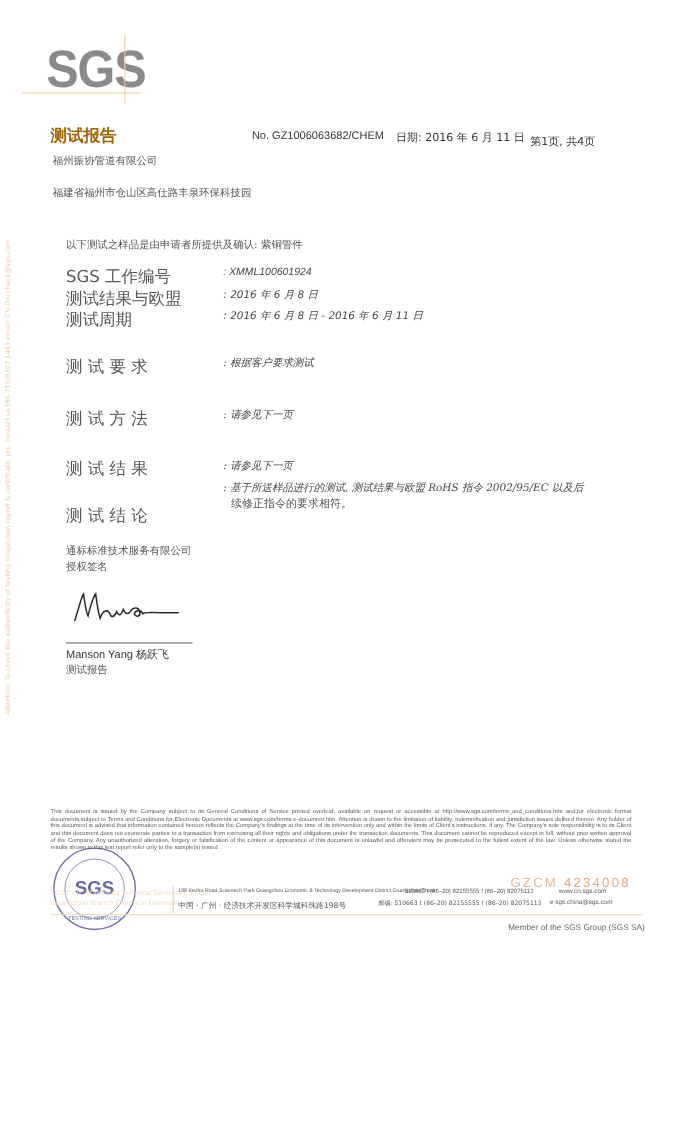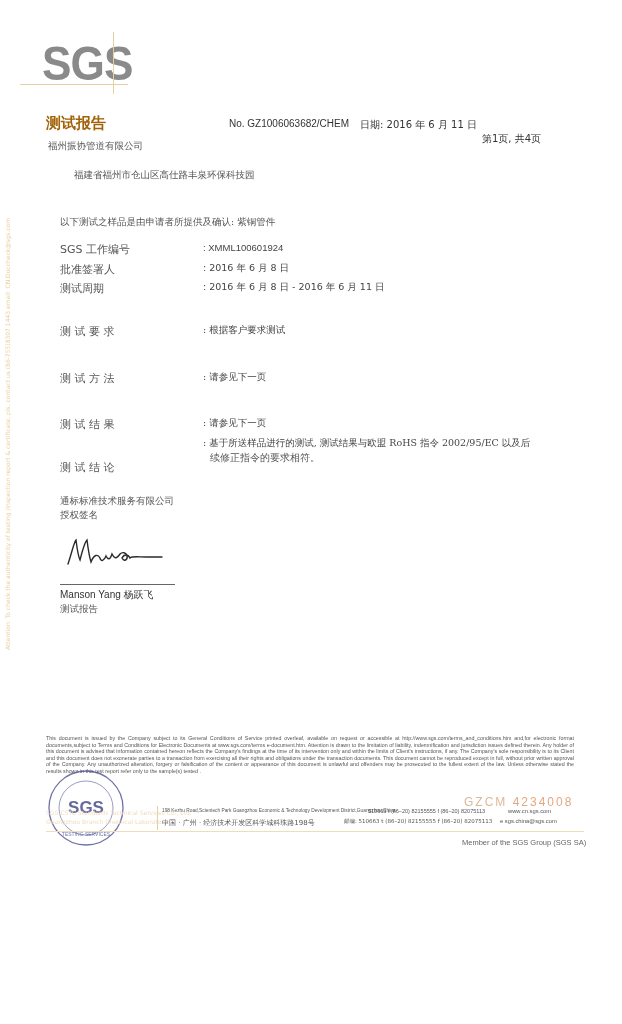--- a/index.html
+++ b/index.html
@@ -11,30 +11,30 @@
 
   
   #logo { left:42px; top:36px; font-family:"Liberation Sans", sans-serif; font-weight:bold;
           font-size:48px; color:#8a8a8a; letter-spacing:-1px; transform:scaleX(0.92); transform-origin:left; }
   #logo-hline { left:20px; top:84px; width:108px; height:1px; background:#e6cfa0; }
   #logo-vline { left:113px; top:32px; width:1px; height:62px; background:#e6cfa0; }
 
   #title { left:46px; top:114px; font-size:15px; font-weight:bold; color:#a16207; }
   #report-no { left:229px; top:118px; font-size:10px; color:#333; }
   #report-date { left:360px; top:118px; font-size:10px; color:#333; }
-  #page-info { left:482px; top:132px; font-size:10px; color:#333; }
+  #page-info { left:482px; top:122px; font-size:10px; color:#333; }
 
   #client-name, #client-addr { left:48px; font-size:9.5px; color:#555; }
   #client-name { top:140px; }
-  #client-addr { top:169px;margin-left:26px; }
+  #client-addr { top:169px; }
 
   #sample-intro { left:60px; top:216px; font-size:9.5px; color:#555; }
 
-  .row-label { left:60px; font-size:11px; color:#555; }
-  .row-value { left:203px; font-size:9.5px; color:#444; }
+  .row-label { left:60px; font-size:15px; color:#555; }
+  .row-value { left:203px; font-size:9.5px; color:#444;font-style:italic; }
   .row-value2 { left:210px; top:451px; font-size:10px; color:#555; }
 
   #company { left:60px; top:495px; font-size:9.5px; color:#555;text-align:center; }
   #auth-sign { left:60px; top:509px; font-size:9.5px; color:#555; }
   #signature { left:64px; top:534px; }
   #sig-line { left:60px; top:584px; width:115px; height:1px; background:#666; }
   #signer-name { left:60px; top:588px; font-size:10px; color:#333;text-align:right; }
   #signer-title { left:60px; top:603px; font-size:9.5px; color:#555; }
 
   #vertical-note { left:4px; top:650px; width:470px; transform:rotate(-90deg); transform-origin:0 0;
@@ -70,21 +70,21 @@
 <div id="page-info" class="abs">第1页, 共4页</div>
 
 <div id="client-name" class="abs serif">福州振协管道有限公司</div>
 <div id="client-addr" class="abs serif">福建省福州市仓山区高仕路丰泉环保科技园</div>
 
 <div id="sample-intro" class="abs serif">以下测试之样品是由申请者所提供及确认:  紫铜管件</div>
 
 <div class="abs row-label" style="top:242px">SGS 工作编号</div>
 <div class="abs row-value sans" style="top:242px">: XMML100601924</div>
 
-<div class="abs row-label serif" style="top:262px">批准签署人</div>
+<div class="abs row-label serif" style="top:262px">测试结果与欧盟</div>
 <div class="abs row-value" style="top:262px">: 2016 年 6 月 8 日</div>
 
 <div class="abs row-label serif" style="top:281px">测试周期</div>
 <div class="abs row-value" style="top:281px">: 2016 年 6 月 8 日 - 2016 年 6 月 11 日</div>
 
 <div class="abs row-label serif" style="top:324px">测 试 要 求</div>
 <div class="abs row-value serif" style="top:324px">: 根据客户要求测试</div>
 
 <div class="abs row-label serif" style="top:371px">测 试 方 法</div>
 <div class="abs row-value serif" style="top:371px">: 请参见下一页</div>

